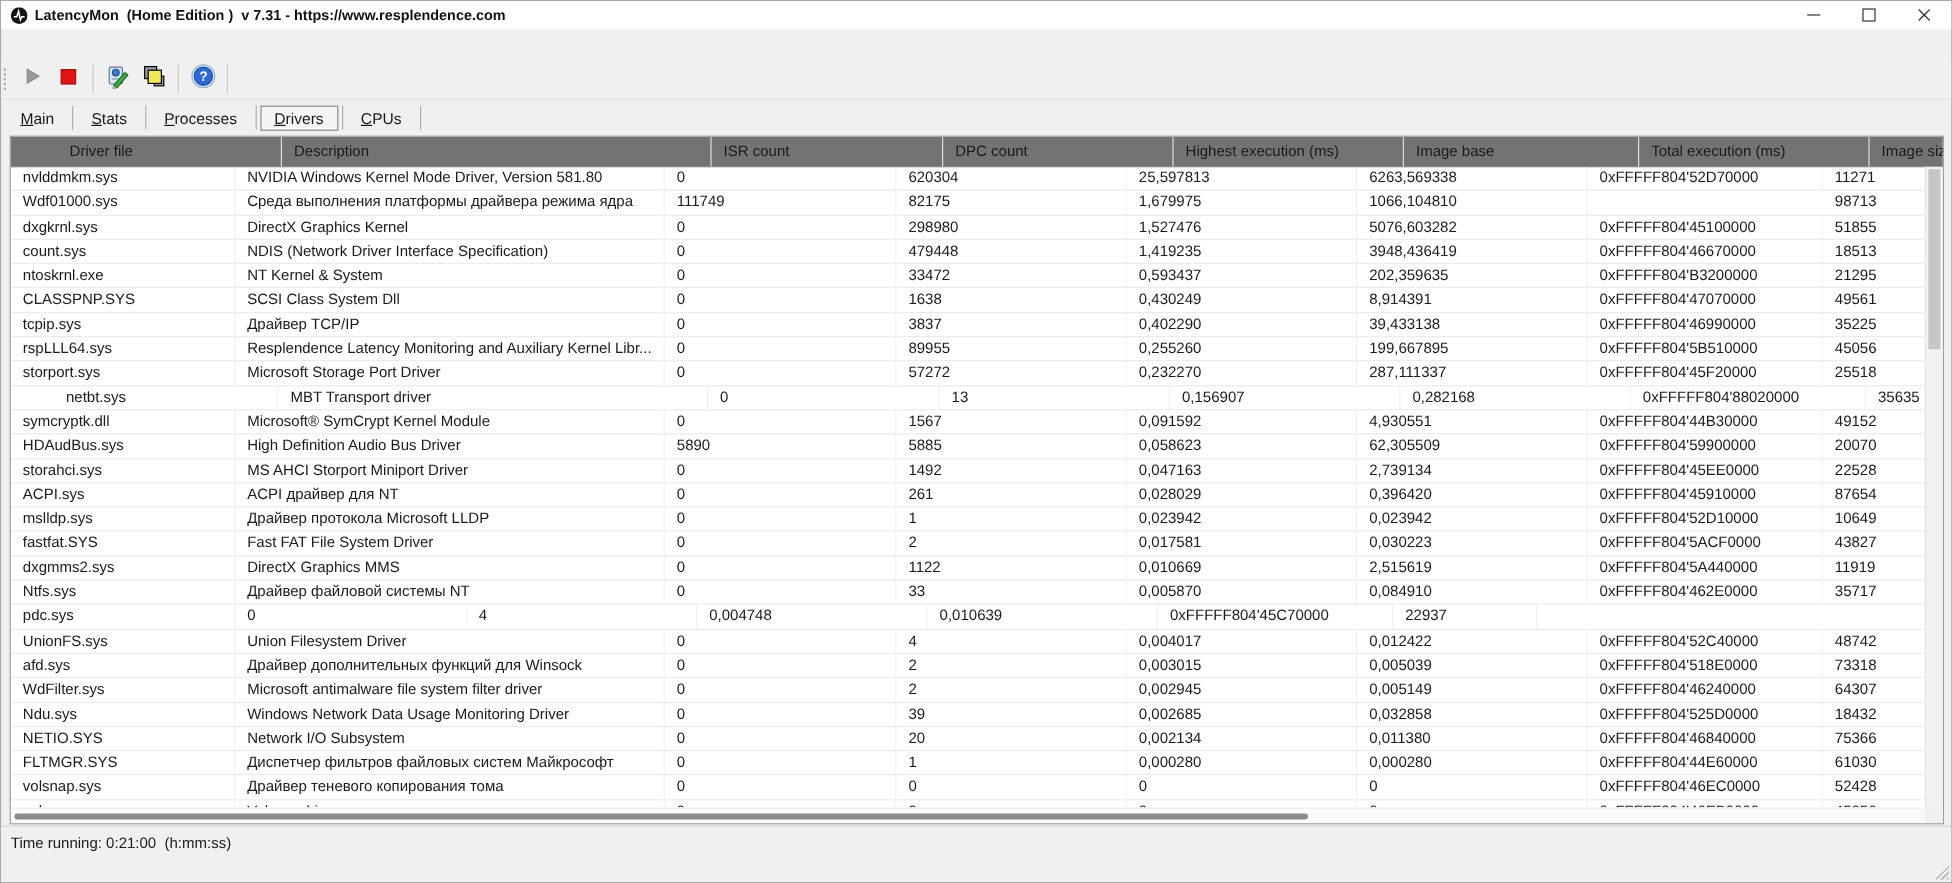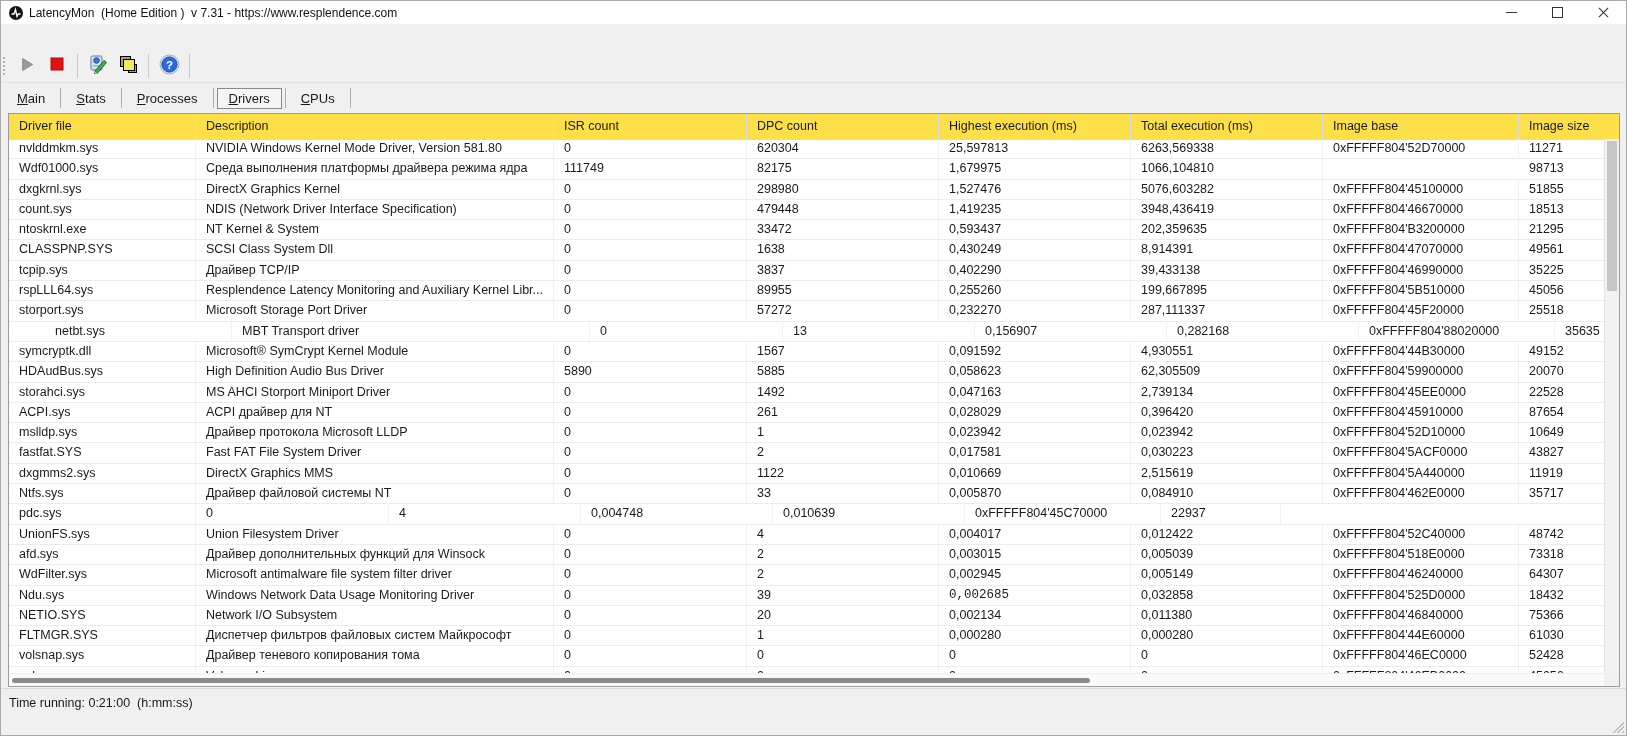--- a/index.html
+++ b/index.html
@@ -6,21 +6,21 @@
   body{
     width:1627px;height:736px;overflow:hidden;position:relative;
     background:#f0f0f0;
     font-family:"Liberation Sans","DejaVu Sans",sans-serif;
     color:#1a1a1a;-webkit-font-smoothing:antialiased;
   }
   .window{position:absolute;inset:0;border:1px solid #a9a9a9;box-sizing:border-box;}
 
   
   .titlebar{position:absolute;left:0;top:0;right:0;height:23px;background:#ffffff;
-    display:flex;align-items:center;border-bottom:1px solid #f0f0f0;}
+    display:flex;align-items:center;border-bottom:1px solid #f0f0f0;font-weight:bold;}
   .app-icon{width:14px;height:14px;margin:0 6px 0 8px;flex:0 0 auto;}
   .title-text{font-size:12px;color:#111;white-space:pre;}
   .win-controls{margin-left:auto;display:flex;height:100%;}
   .win-btn{width:46px;height:100%;display:flex;align-items:center;justify-content:center;cursor:default;}
   .glyph-min{width:11px;height:1px;background:#333;}
   .glyph-max{width:9px;height:9px;border:1px solid #333;}
   .glyph-close{position:relative;width:11px;height:11px;}
   .glyph-close:before,.glyph-close:after{content:"";position:absolute;left:-1px;top:5px;width:13px;height:1px;background:#333;}
   .glyph-close:before{transform:rotate(45deg);}
   .glyph-close:after{transform:rotate(-45deg);}
@@ -42,22 +42,22 @@
   .tabbar{position:absolute;left:0;top:84px;right:0;height:26px;display:flex;align-items:center;
     font-size:13px;padding-left:4px;}
   .tab{padding:2px 11px;border:1px solid transparent;}
   .tab u{text-decoration:underline;}
   .tab.active{border:1px solid #8a8a8a;background:#f5f5f5;}
   .tab-sep{width:1px;height:20px;background:#aeaeae;margin:0 3px;}
 
   
   .table-frame{position:absolute;left:7px;top:112px;width:1612px;height:574px;
     background:#ffffff;border:1px solid #9c9c9c;box-sizing:border-box;overflow:hidden;}
-  .lv-header{position:absolute;left:0;top:0;right:0;height:25px;background:#fde047;
-    border-bottom:1px solid #d9d9d9;display:flex;overflow:hidden;}
+  .lv-header{position:absolute;left:0;top:0;right:0;height:25px;background:#737373;
+    border-bottom:1px solid #d9d9d9;display:flex;overflow:hidden;padding-left:39px;}
   .lv-hcell{flex:0 0 auto;box-sizing:border-box;padding:5px 4px 0 10px;font-size:12.5px;
     border-right:1px solid #dcdcdc;white-space:nowrap;overflow:hidden;}
   .lv-body{position:absolute;left:0;top:25px;right:15px;bottom:13px;overflow:hidden;}
   .lv-row{display:flex;height:19.3px;line-height:19.3px;border-bottom:1px solid #ececec;width:1630px;}
   .lv-cell{flex:0 0 auto;box-sizing:border-box;padding:0 4px 0 10px;font-size:12.5px;
     white-space:nowrap;overflow:hidden;border-right:1px solid #f1f1f1;}
 
   
   .vscroll{position:absolute;top:25px;right:0;width:15px;bottom:13px;background:#f2f2f2;border-left:1px solid #e4e4e4;box-sizing:border-box;}
   .vthumb{position:absolute;left:2px;right:2px;top:2px;height:150px;background:#c6c6c6;}
@@ -154,22 +154,22 @@
       <span class="tab-sep"></span>
     </div>
 
   <div class="table-frame">
     <div class="lv-header">
         <div class="lv-hcell" style="width: 187px;">Driver file</div>
         <div class="lv-hcell" style="width: 358px;">Description</div>
         <div class="lv-hcell" style="width: 193px;">ISR count</div>
         <div class="lv-hcell" style="width: 192px;">DPC count</div>
         <div class="lv-hcell" style="width: 192px;">Highest execution (ms)</div>
+        <div class="lv-hcell" style="width: 196px;">Image base</div>
         <div class="lv-hcell" style="width: 192px;">Total execution (ms)</div>
-        <div class="lv-hcell" style="width: 196px;">Image base</div>
         <div class="lv-hcell" style="width: 120px;">Image size</div>
       </div>
     <div class="lv-body">
         <div class="lv-row">
           <div class="lv-cell" style="width: 187px;">nvlddmkm.sys</div>
           <div class="lv-cell" style="width: 358px;">NVIDIA Windows Kernel Mode Driver, Version 581.80</div>
           <div class="lv-cell" style="width: 193px;">0</div>
           <div class="lv-cell" style="width: 192px;">620304</div>
           <div class="lv-cell" style="width: 192px;">25,597813</div>
           <div class="lv-cell" style="width: 192px;">6263,569338</div>
@@ -383,21 +383,21 @@
           <div class="lv-cell" style="width: 192px;">0,002945</div>
           <div class="lv-cell" style="width: 192px;">0,005149</div>
           <div class="lv-cell" style="width: 196px;">0xFFFFF804'46240000</div>
           <div class="lv-cell" style="width: 120px;">64307</div>
         </div>
         <div class="lv-row">
           <div class="lv-cell" style="width: 187px;">Ndu.sys</div>
           <div class="lv-cell" style="width: 358px;">Windows Network Data Usage Monitoring Driver</div>
           <div class="lv-cell" style="width: 193px;">0</div>
           <div class="lv-cell" style="width: 192px;">39</div>
-          <div class="lv-cell" style="width: 192px; font-family: Liberation Mono, monospace;">0,002685</div>
+          <div class="lv-cell" style="width: 192px;">0,002685</div>
           <div class="lv-cell" style="width: 192px;">0,032858</div>
           <div class="lv-cell" style="width: 196px;">0xFFFFF804'525D0000</div>
           <div class="lv-cell" style="width: 120px;">18432</div>
         </div>
         <div class="lv-row">
           <div class="lv-cell" style="width: 187px;">NETIO.SYS</div>
           <div class="lv-cell" style="width: 358px;">Network I/O Subsystem</div>
           <div class="lv-cell" style="width: 193px;">0</div>
           <div class="lv-cell" style="width: 192px;">20</div>
           <div class="lv-cell" style="width: 192px;">0,002134</div>

